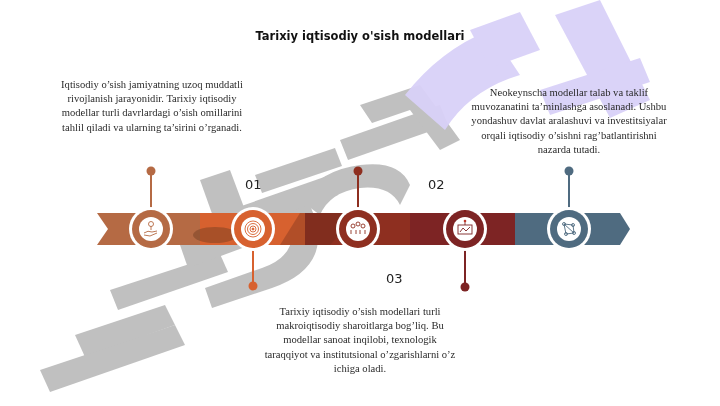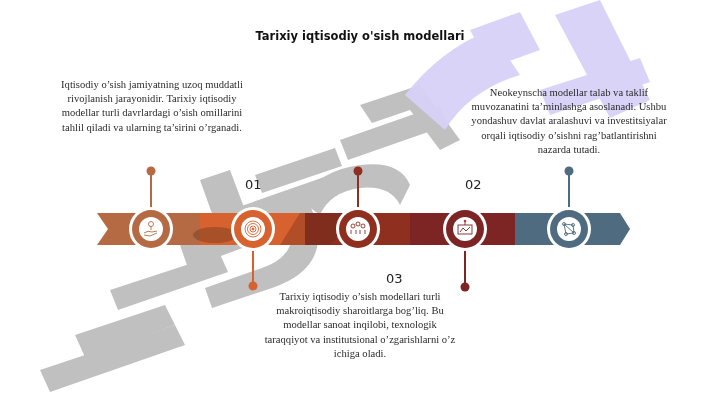--- a/index.html
+++ b/index.html
@@ -127,18 +127,18 @@
       <circle cx="564" cy="224" r="1.5"></circle>
       <circle cx="573" cy="225" r="1.5"></circle>
       <circle cx="566" cy="234" r="1.5"></circle>
       <circle cx="574" cy="233" r="1.5"></circle>
       <path d="M564,224 L573,225 L574,233 L566,234 Z M564,224 L574,233"></path>
     </g>
   </g>
 </svg>
 
 <div class="num" style="left:245px; top:177px;">01</div>
-<div class="num" style="left:465px; top:177px;text-align:center;">02</div>
+<div class="num" style="left:428px; top:177px;text-align:center;">02</div>
 <div class="num" style="left:350px; top:271px;margin-left:36px;">03</div>
 
 <div class="desc" style="left:52px; top:78px; width:200px;">Iqtisodiy o’sish jamiyatning uzoq muddatli rivojlanish jarayonidir. Tarixiy iqtisodiy modellar turli davrlardagi o’sish omillarini tahlil qiladi va ularning ta’sirini o’rganadi.</div>
 <div class="desc" style="left:468px; top:86px; width:202px;">Neokeynscha modellar talab va taklif muvozanatini ta’minlashga asoslanadi. Ushbu yondashuv davlat aralashuvi va investitsiyalar orqali iqtisodiy o’sishni rag’batlantirishni nazarda tutadi.</div>
-<div class="desc" style="left:262px; top:290px; width:196px;">Tarixiy iqtisodiy o’sish modellari turli makroiqtisodiy sharoitlarga bog’liq. Bu modellar sanoat inqilobi, texnologik taraqqiyot va institutsional o’zgarishlarni o’z ichiga oladi.</div>
+<div class="desc" style="left:262px; top:305px; width:196px;">Tarixiy iqtisodiy o’sish modellari turli makroiqtisodiy sharoitlarga bog’liq. Bu modellar sanoat inqilobi, texnologik taraqqiyot va institutsional o’zgarishlarni o’z ichiga oladi.</div>
 
 </body></html>

